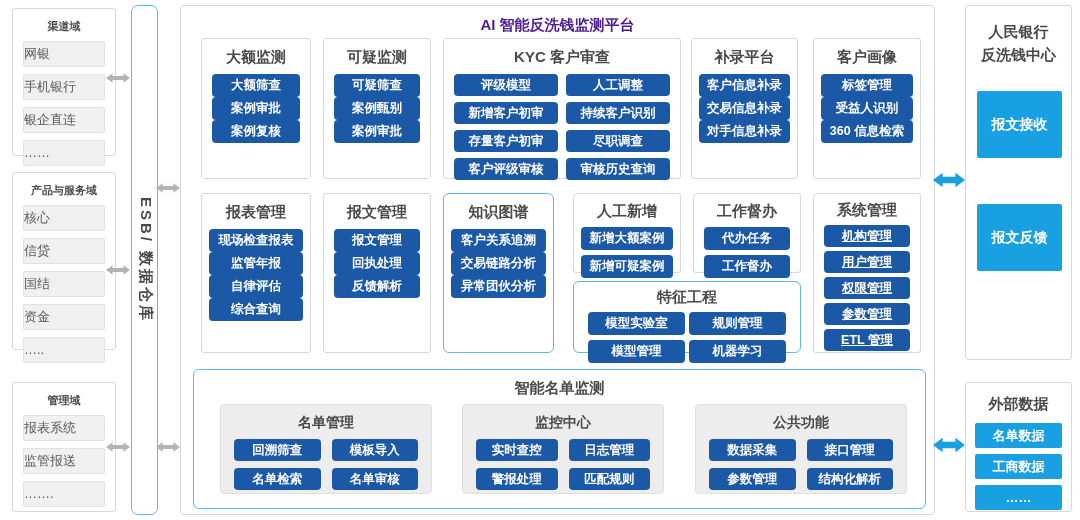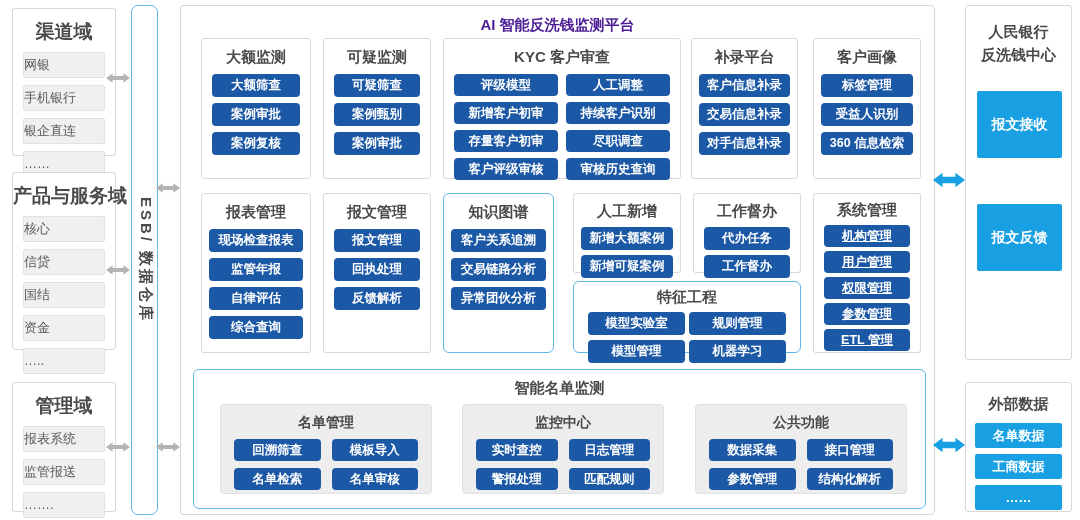--- a/index.html
+++ b/index.html
@@ -1,33 +1,33 @@
 <!DOCTYPE html>
 <html><head>
 <meta charset="utf-8">
 <style>
   html,body{margin:0;padding:0;background:#fff;}
   .stage{position:relative;width:1080px;height:520px;background:#fff;overflow:hidden;
          font-family:"Liberation Sans","DejaVu Sans",sans-serif;}
   .wbox{position:absolute;background:#fff;border:1px solid #d8d8d8;border-radius:3px;box-sizing:border-box;}
-  .dtitle{margin:10px 0 7px;text-align:center;font-size:19px;font-weight:700;color:#4a4a4a;}
+  .dtitle{margin:10px 0 7px;text-align:center;font-size:11px;font-weight:700;color:#4a4a4a;}
   .pill{margin:0 10px 7px;height:24px;line-height:24px;background:#f0f0f0;border:1px solid #e2e2e2;
         border-radius:2px;text-align:left;font-size:13px;color:#5a5a5a;white-space:nowrap;}
   .esb{position:absolute;left:131px;top:5px;width:27px;height:510px;background:#fff;
        border:1.5px solid #5eb9e8;border-radius:7px;box-sizing:border-box;}
   .esb-label{position:absolute;top:50%;left:50%;transform:translate(-50%,-50%) rotate(90deg);
        white-space:nowrap;font-weight:700;font-size:15px;color:#4a4a4a;letter-spacing:3px;}
   .panel{position:absolute;left:180px;top:5px;width:755px;height:510px;background:#fff;
        border:1px solid #d6d6d6;border-radius:4px;box-sizing:border-box;}
   .ptitle{position:absolute;top:10px;left:0;width:100%;text-align:center;font-size:15px;
        font-weight:600;color:#4c1d95;}
   .mbox{position:absolute;background:#fff;border:1px solid #d8d8d8;border-radius:3px;box-sizing:border-box;}
   .mbox.blue{border:1.5px solid #5eb9e8;border-radius:6px;}
   .mtitle{margin:9px 0 7px;text-align:center;font-size:15px;font-weight:700;color:#4a4a4a;white-space:nowrap;}
-  .col{display:flex;flex-direction:column;gap:6px;padding:0 10px;}
+  .col{display:flex;flex-direction:column;gap:0;padding:0 10px;}
   .btn{background:#1b58a5;color:#fff;border-radius:4px;height:23px;line-height:23px;text-align:center;
        font-size:12.5px;font-weight:700;white-space:nowrap;overflow:hidden;}
   .grid2{display:grid;grid-template-columns:1fr 1fr;gap:7px 8px;padding:0 10px;}
   .kyc .grid2{gap:6px 8px;}
   .kyc .btn{height:22px;line-height:22px;}
   .sys .mtitle{margin:7px 0 5px;}
   .sys .col{gap:4px;}
   .sys .btn{height:22px;line-height:22px;text-decoration:underline;}
   .short .mtitle{margin:8px 0 6px;}
   .feat .mtitle{margin:6px 0 5px;}

